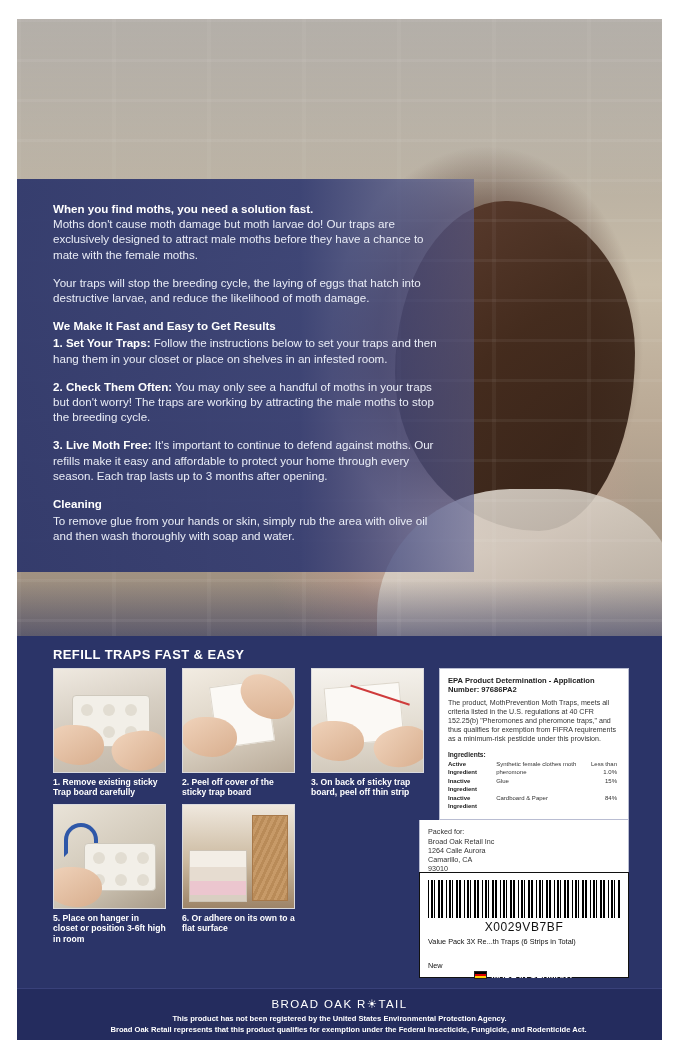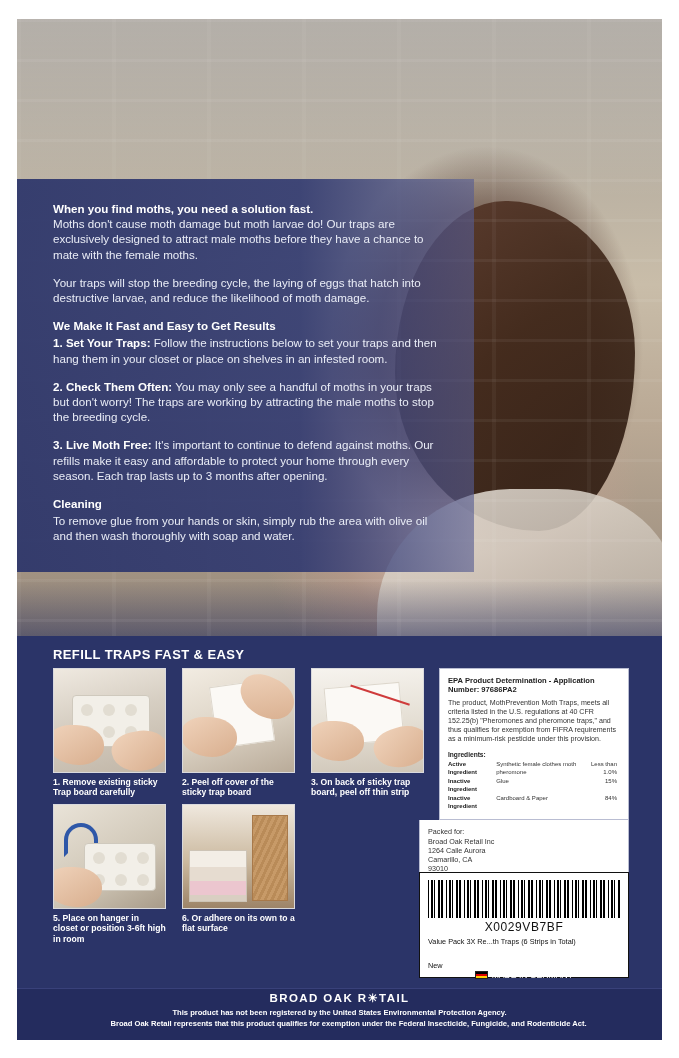--- a/index.html
+++ b/index.html
@@ -221,38 +221,38 @@
       #000 6px 7px, #fff 7px 10px, #000 10px 12px, #fff 12px 13px,
       #000 13px 15px, #fff 15px 18px);
   }
   .barcode-num { text-align: center; font-size: 12px; color: #111; margin-top: 2px; letter-spacing: 0.6px; }
   .barcode-desc { font-size: 7.3px; line-height: 9.4px; color: #111; margin-top: 3px; }
   
   .brand-block {
     position: absolute; left: 402px; top: 316px; width: 210px; text-align: center;
   }
   .brand-name { color: #ffffff; font-size: 13.5px; font-weight: bold; }
-  .made-in { color: #ffffff; font-size: 8.6px; font-weight: normal; margin-top: 3px; }
+  .made-in { color: #ffffff; font-size: 8.6px; font-weight: bold; margin-top: 3px; }
   .flag {
     display: inline-block; width: 13px; height: 8px; vertical-align: -1px; margin-right: 4px;
     background: linear-gradient(to bottom,#000 0 33%,#d00 33% 66%,#ffce00 66% 100%);
     border: 0.5px solid #222;
   }
 
   
   .footer {
     position: absolute;
     left: 0; bottom: 0;
     width: 645px; height: 52px;
     background: #242c5e;
     border-top: 1px solid #39417a;
     text-align: center;
     color: #ffffff;
   }
-  .footer-logo { font-size: 11.5px; font-weight: bold; letter-spacing: 1.4px; margin-top: 2px; }
+  .footer-logo { font-size: 11.5px; font-weight: normal; letter-spacing: 1.4px; margin-top: 8px; }
   .footer-line { font-size: 7.6px; font-weight: bold; line-height: 10.6px; margin-top: 3px; padding: 0 30px; }
 </style>
 </head>
 <body>
 
 <div id="page">
   <div class="package">
 
     <div class="photo-bg">
       <div class="photo-haze"></div>

